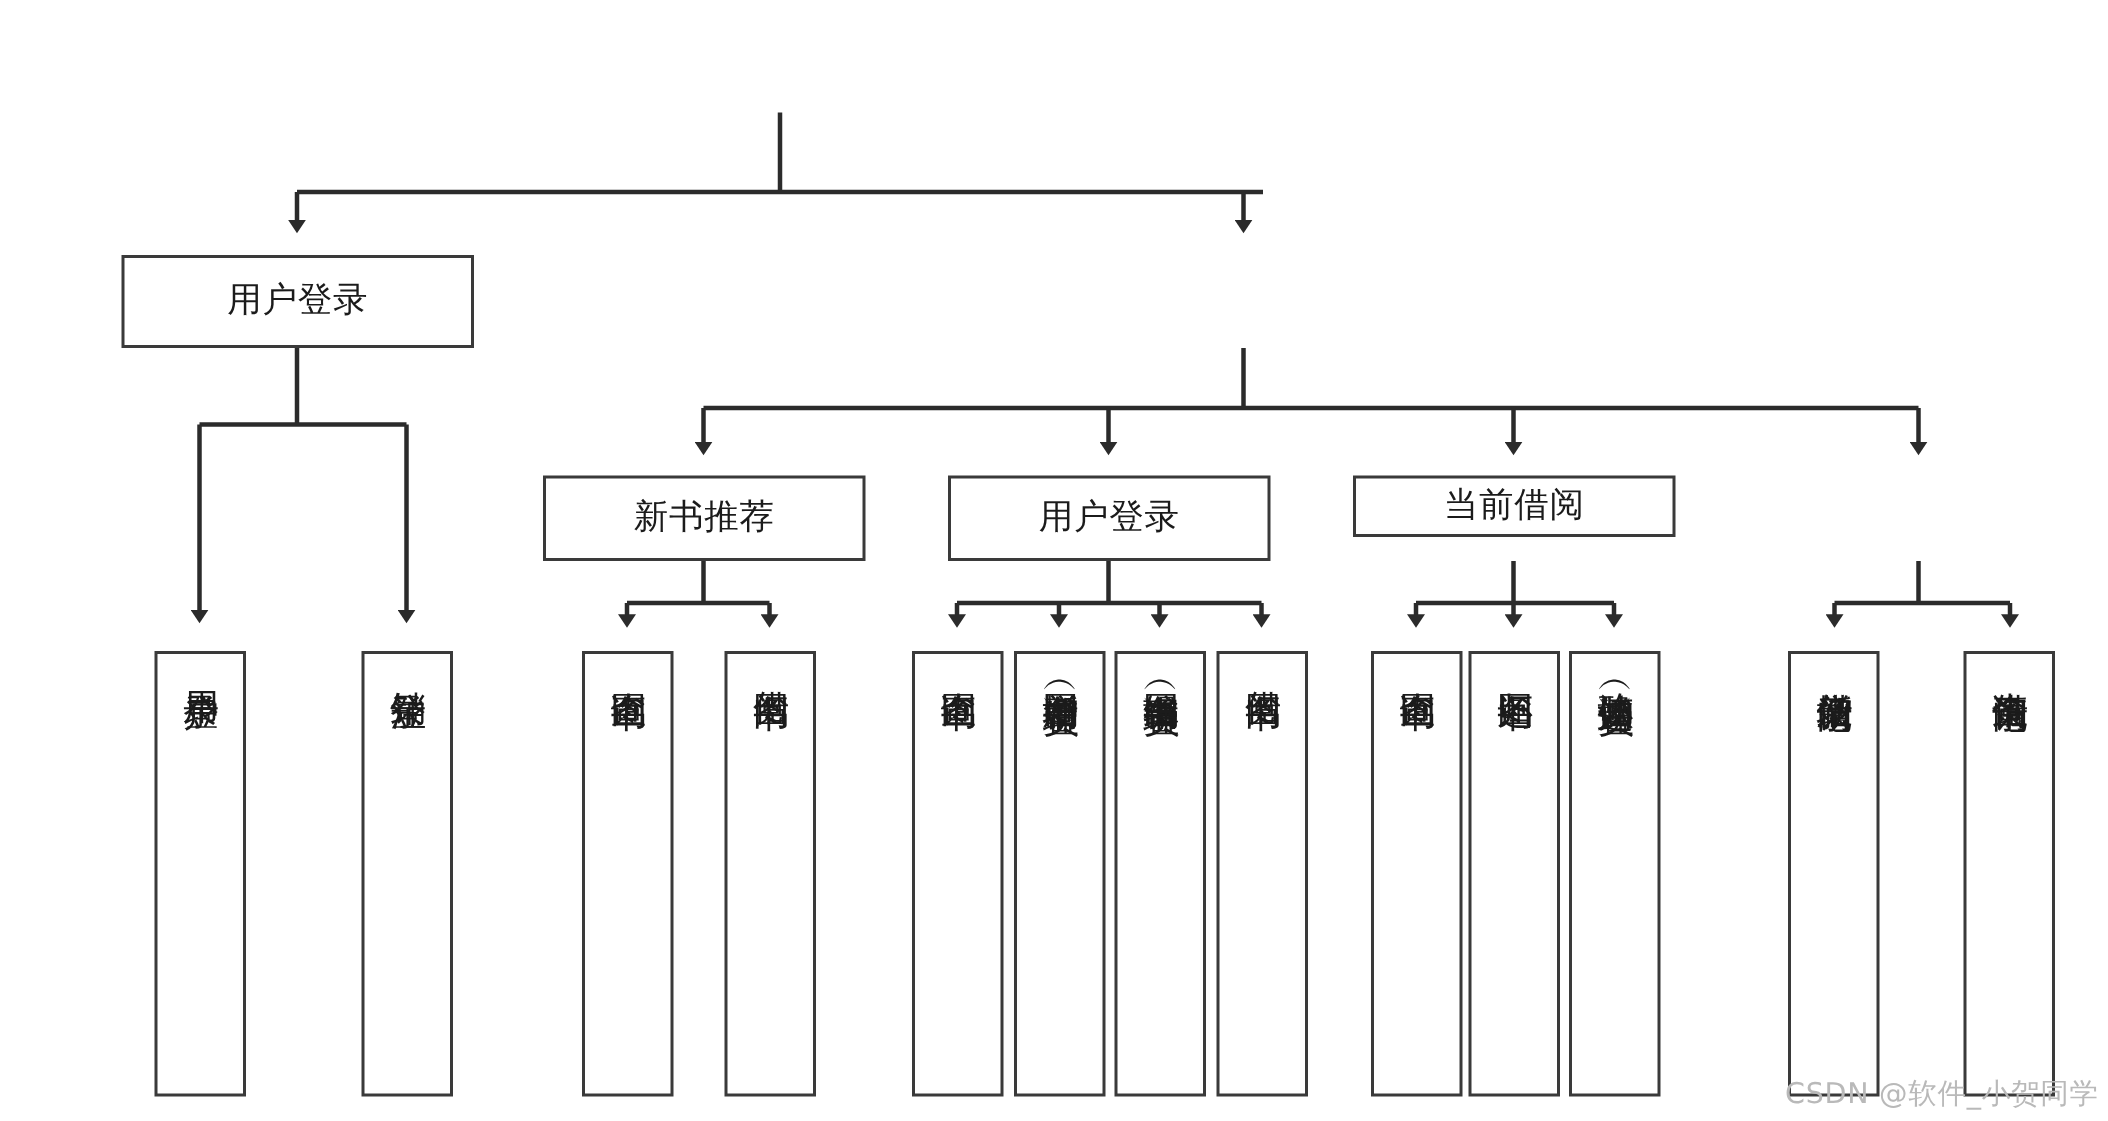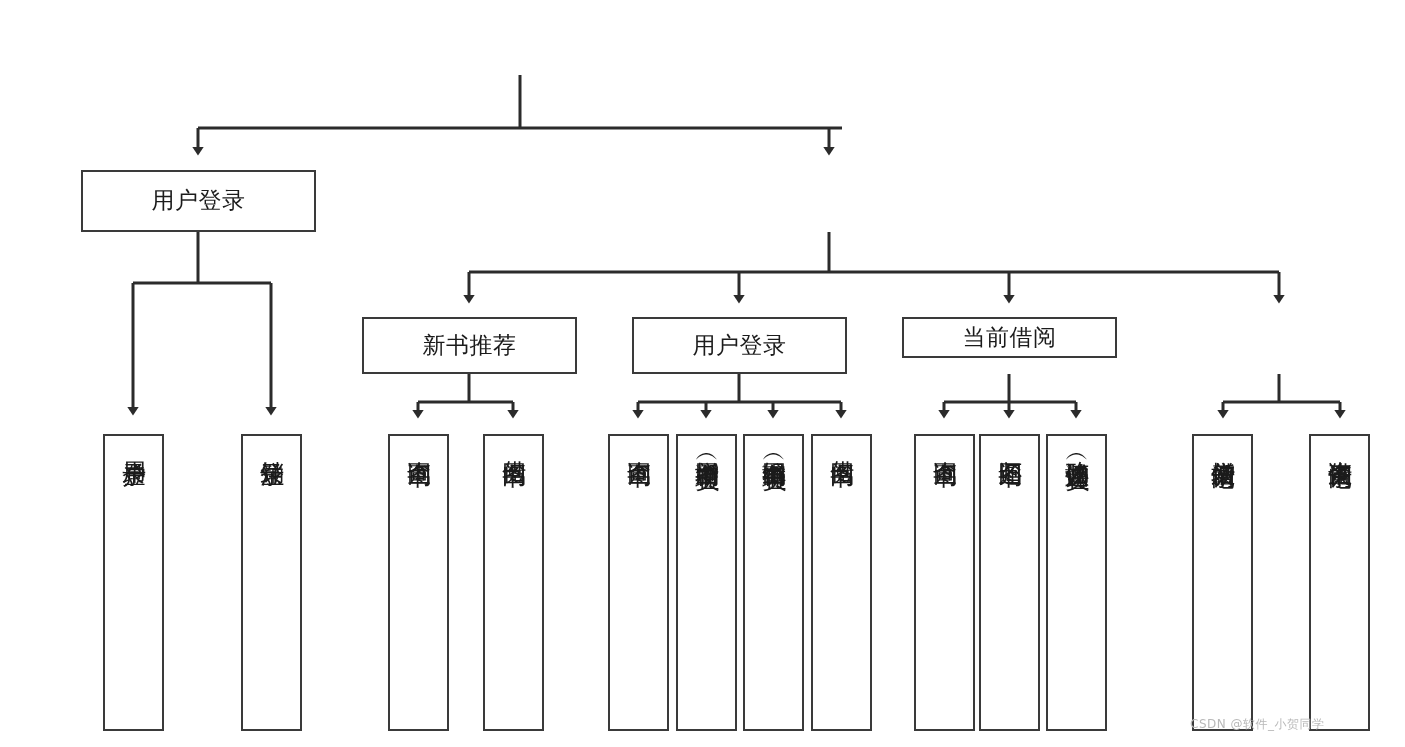--- a/index.html
+++ b/index.html
@@ -61,21 +61,21 @@
     line-height: 1.14;
     writing-mode: vertical-rl;
     text-orientation: upright;
     white-space: nowrap;
     letter-spacing: 1px;
   }
   .watermark {
     position: absolute;
     left: 1190px;
     top: 716px;
-    font-size: 12px;
+    font-size: 19px;
     color: #b9b9b9;
     letter-spacing: 0.5px;
     white-space: nowrap;
     z-index: 5;
   }
 </style>
 </head>
 <body>
 
 <div id="canvas">

